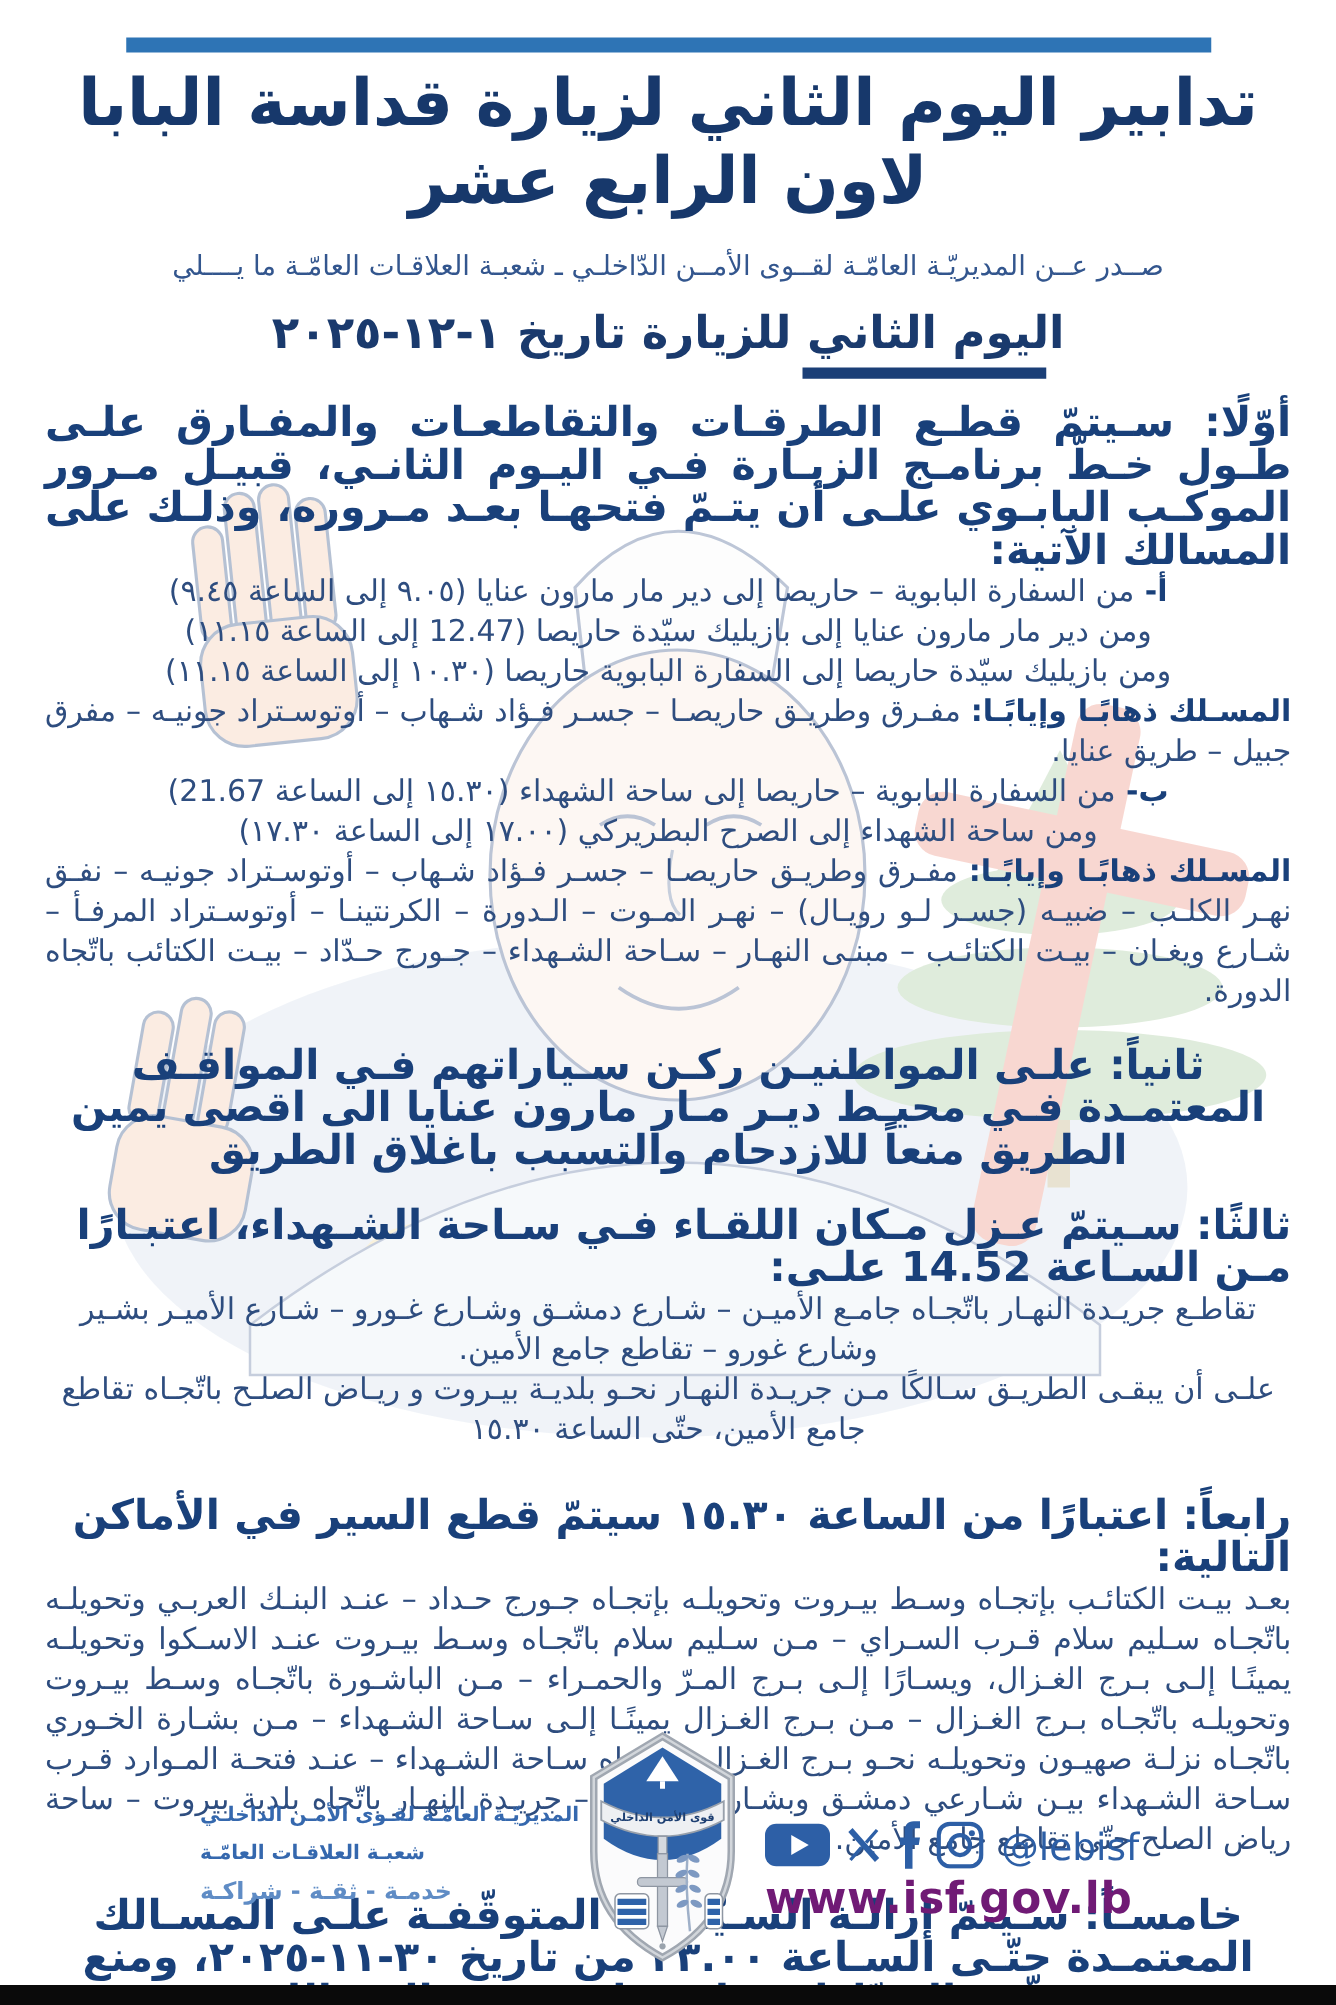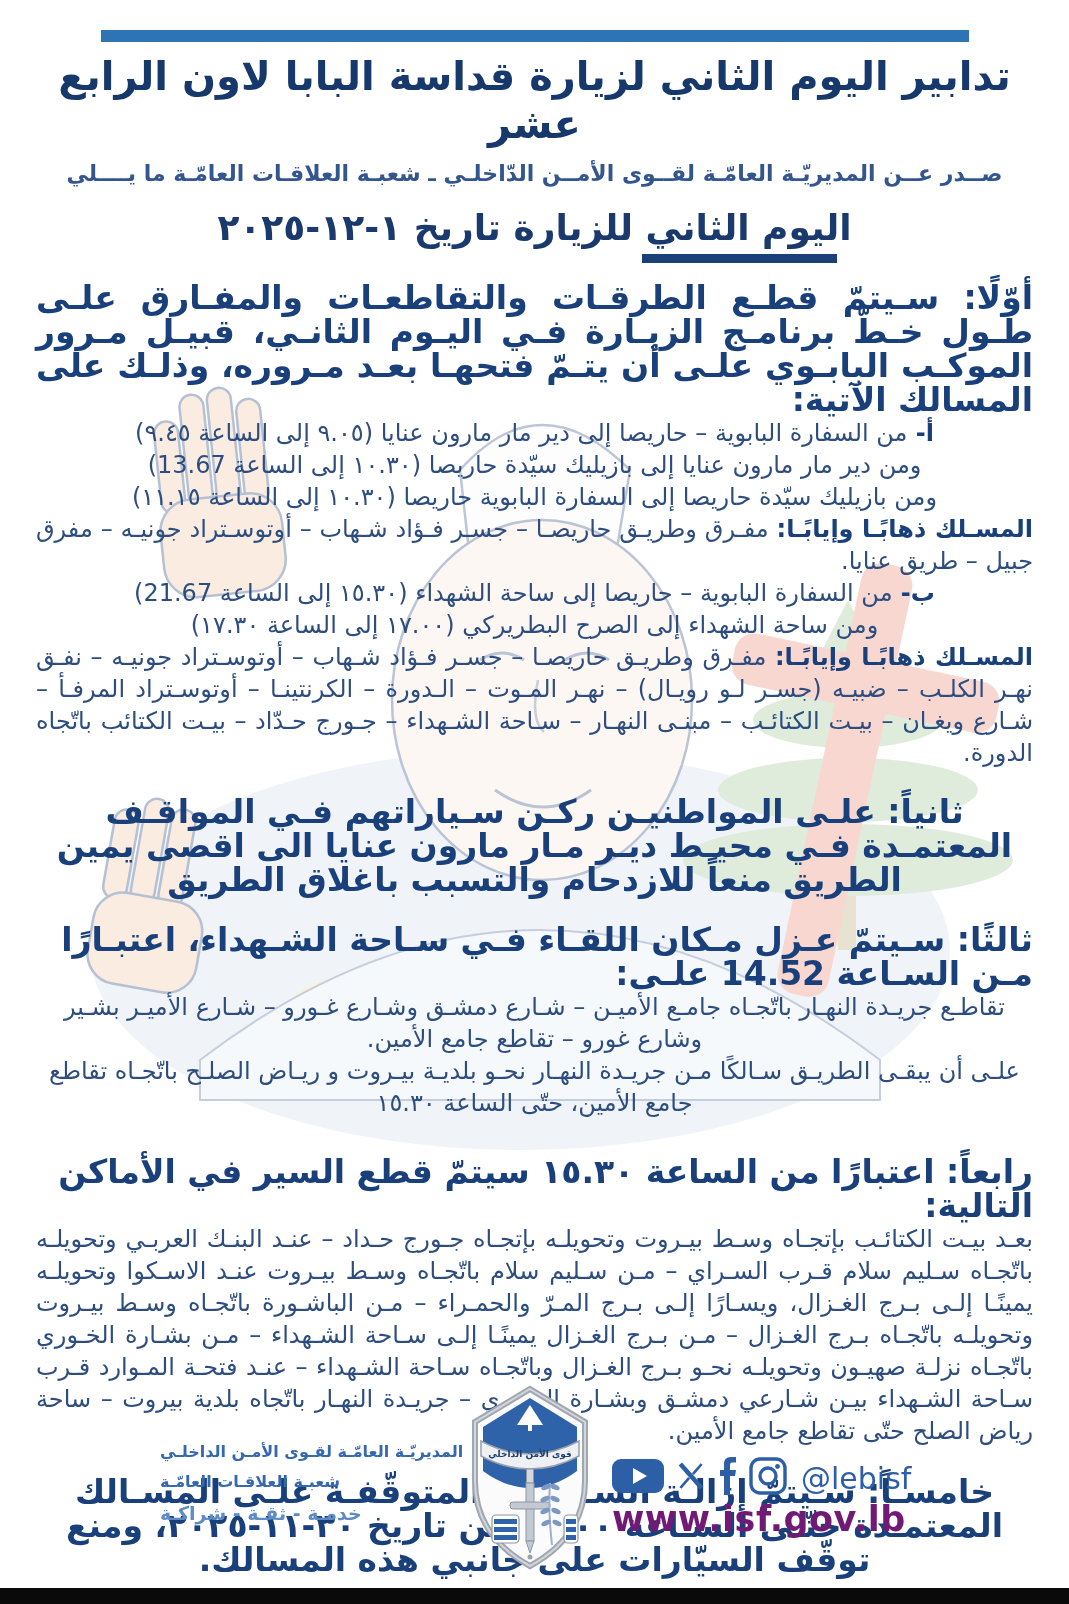--- a/index.html
+++ b/index.html
@@ -8,25 +8,25 @@
   .page {
     position: relative; width: 1069px; height: 1604px;
     margin: 0 auto; background: #ffffff; overflow: hidden;
     direction: rtl;
   }
   .watermark { position: absolute; top: 0; left: 0; z-index: 0; opacity: 0.65; }
   .content { position: relative; z-index: 2; padding: 30px 36px 0 36px; }
 
   .top-rule { width: 868px; height: 12px; background: #2e74b5; margin: 0 auto 10px auto; }
   h1.title {
-    font-size: 40px; font-weight: 700; color: #17386b;
-    text-align: center; line-height: 1.2; margin-bottom: 12px; letter-spacing: -0.5px;
+    font-size: 52px; font-weight: 700; color: #17386b;
+    text-align: center; line-height: 1.2; margin-bottom: 23px; letter-spacing: -0.5px;
   }
   .subtitle {
-    font-size: 22px; font-weight: 700; color: #33568e;
+    font-size: 22px; font-weight: 400; color: #33568e;
     text-align: center; line-height: 1.3; margin-bottom: 8px;
   }
   .date-heading {
     font-size: 36px; font-weight: 700; color: #1a3a6d;
     text-align: center; line-height: 1.2; margin-top: 17px;
   }
   .date-underline {
     width: 195px; height: 9px; background: #1b3f77;
     margin: 5px auto 18px auto; transform: translateX(205px);
   }
@@ -105,21 +105,21 @@
     <div class="top-rule"></div>
 
     <h1 class="title">تدابير اليوم الثاني لزيارة قداسة البابا لاون الرابع عشر</h1>
     <p class="subtitle">صــدر عــن المديريّـة العامّـة لقــوى الأمــن الدّاخلـي ـ شعبـة العلاقـات العامّـة ما يــــلي</p>
     <h2 class="date-heading">اليوم الثاني للزيارة تاريخ ١-١٢-٢٠٢٥</h2>
     <div class="date-underline"></div>
 
     <p class="bold-para justify">أوّلًا: سـيتمّ قطـع الطرقـات والتقاطعـات والمفـارق علـى طـول خـطّ برنامـج الزيـارة فـي اليـوم الثانـي، قبيـل مـرور الموكـب البابـوي علـى أن يتـمّ فتحهـا بعـد مـروره، وذلـك على المسالك الآتية:</p>
 
     <p class="para center"><b class="inline-label">أ- </b><span>من السفارة البابوية – حاريصا إلى دير مار مارون عنايا (٩.٠٥ إلى الساعة ٩.٤٥)</span></p>
-    <p class="para center">ومن دير مار مارون عنايا إلى بازيليك سيّدة حاريصا (١٠.٣٠ إلى الساعة 13.67)</p>
+    <p class="para center">ومن دير مار مارون عنايا إلى بازيليك سيّدة حاريصا (12.47 إلى الساعة ١١.١٥)</p>
     <p class="para center">ومن بازيليك سيّدة حاريصا إلى السفارة البابوية حاريصا (١٠.٣٠ إلى الساعة ١١.١٥)</p>
     <p class="para justify"><b class="inline-label">المسـلك ذهابًـا وإيابًـا:</b> <span>مفـرق وطريـق حاريصـا – جسـر فـؤاد شـهاب – أوتوسـتراد جونيـه – مفرق جبيل – طريق عنايا.</span></p>
 
     <p class="para center"><b class="inline-label">ب- </b><span>من السفارة البابوية – حاريصا إلى ساحة الشهداء (١٥.٣٠ إلى الساعة 21.67)</span></p>
     <p class="para center">ومن ساحة الشهداء إلى الصرح البطريركي (١٧.٠٠ إلى الساعة ١٧.٣٠)</p>
     <p class="para justify"><b class="inline-label">المسـلك ذهابًـا وإيابًـا:</b> <span>مفـرق وطريـق حاريصـا – جسـر فـؤاد شـهاب – أوتوسـتراد جونيـه – نفـق نهـر الكلـب – ضبيـه (جسـر لـو رويـال) – نهـر المـوت – الـدورة – الكرنتينـا – أوتوسـتراد المرفـأ – شـارع ويغـان – بيـت الكتائـب – مبنـى النهـار – سـاحة الشـهداء – جـورج حـدّاد – بيـت الكتائب باتّجاه الدورة.</span></p>
 
     <p class="bold-para center mt-s2">ثانياً: علـى المواطنيـن ركـن سـياراتهم فـي المواقـف المعتمـدة فـي محيـط ديـر مـار مارون عنايا الى اقصى يمين الطريق منعاً للازدحام والتسبب باغلاق الطريق</p>
 
     <p class="bold-para start mt-s3">ثالثًا: سـيتمّ عـزل مـكان اللقـاء فـي سـاحة الشـهداء، اعتبـارًا مـن السـاعة 14.52 علـى:</p>

